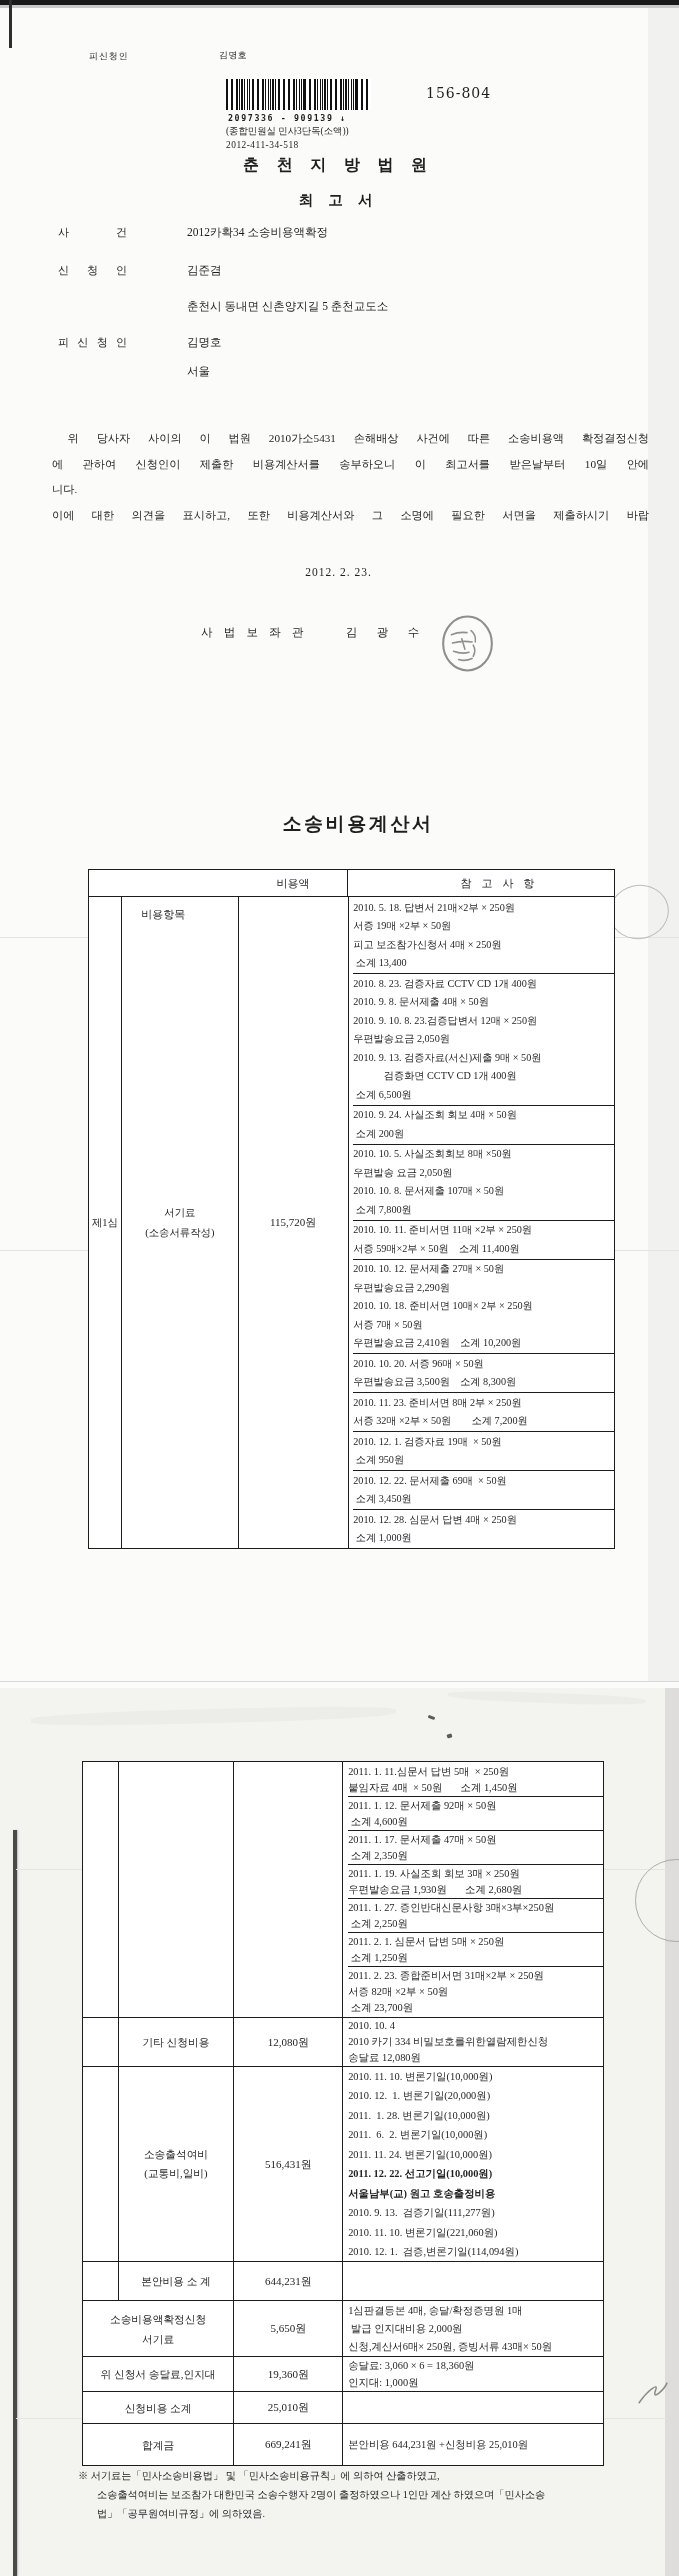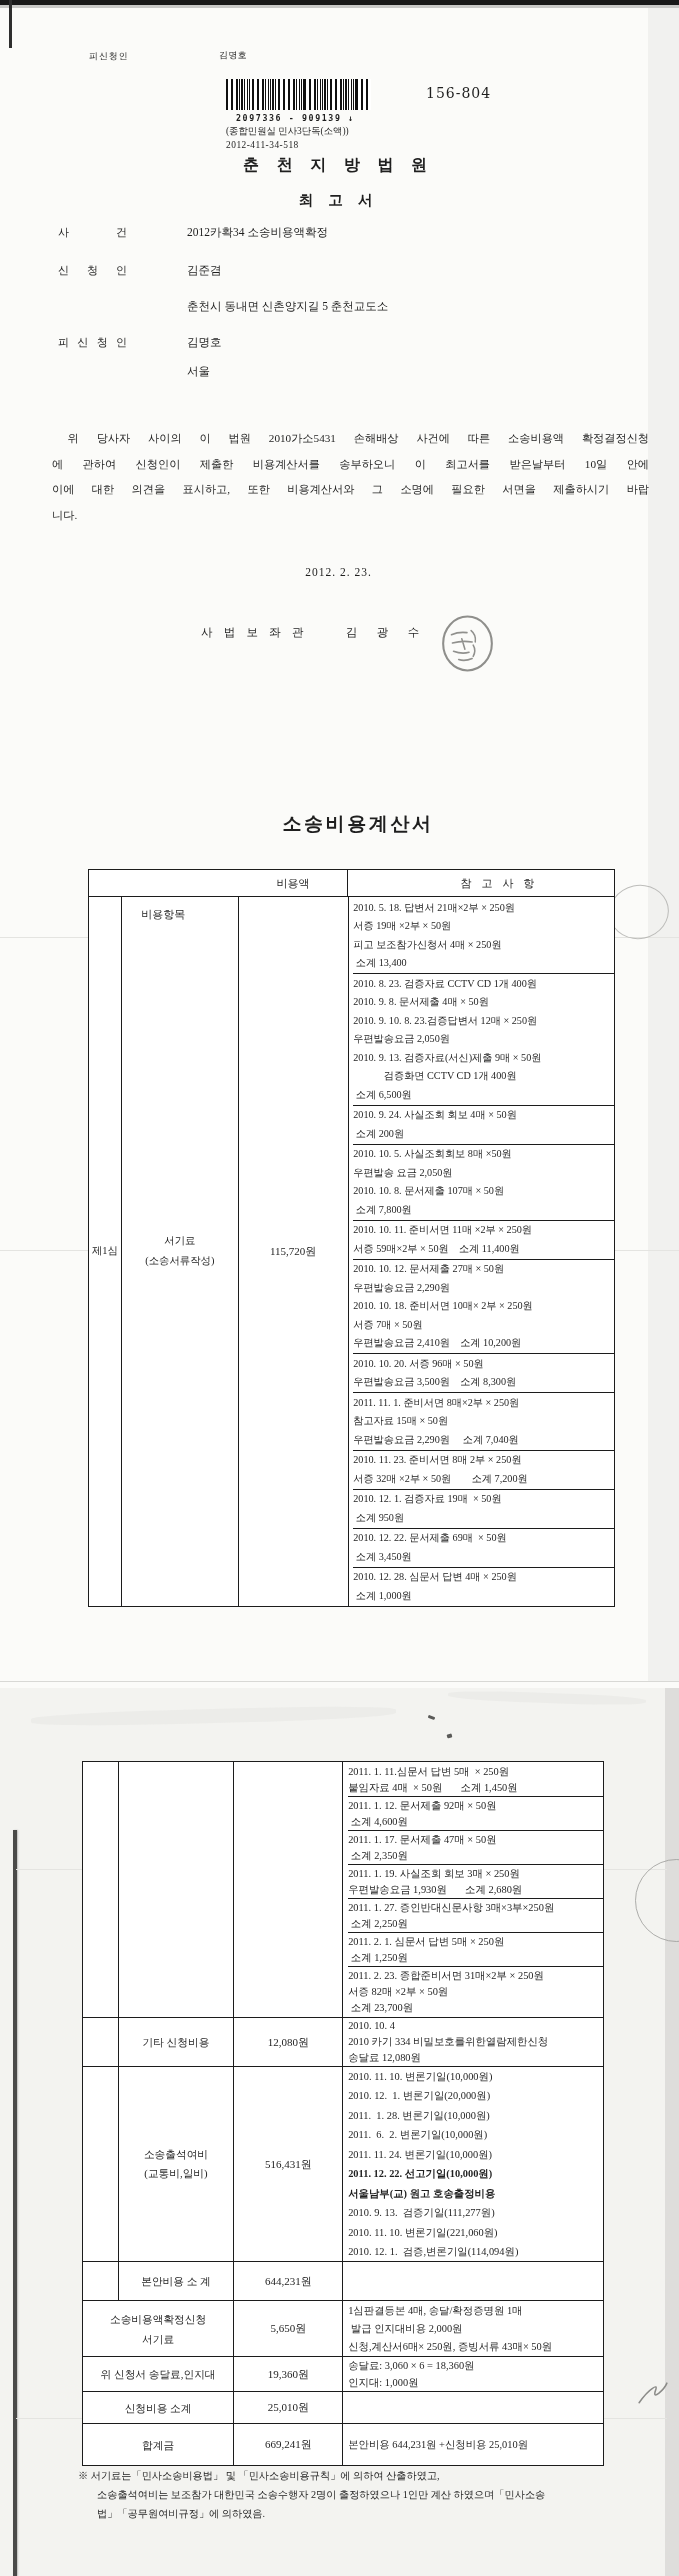--- a/index.html
+++ b/index.html
@@ -16,21 +16,21 @@
   .p2-left-strip{left:12.5px;top:1830px;width:4.2px;height:746px;background:#4a4a48;box-shadow:1px 0 1.6px #bdbdbb;}
   .p2-right-band{left:665px;top:1688px;width:14.6px;height:888px;background:#dedddb;}
   .streak{background:#e8e8e5;opacity:.65;border-radius:40%;}
   .smudge{background:#5a5a58;border-radius:1px;}
   .p1-bottom-edge{left:0;top:1681px;width:679px;height:1px;background:#d8d8d5;}
   
   .addr-label{left:58px;top:50px;font-size:8.9px;letter-spacing:1px;margin-left:31px;}
   .addr-name{left:219px;top:49px;font-size:8.9px;letter-spacing:0.5px;}
   .barcode{left:226px;top:79px;width:145px;height:31px;
     background:repeating-linear-gradient(90deg,#101010 0 1.6px,#fff 1.6px 2.6px,#101010 2.6px 3.1px,#fff 3.1px 4.7px,#101010 4.7px 6.8px,#fff 6.8px 7.8px,#101010 7.8px 8.3px,#fff 8.3px 10.4px);}
-  .barcode-number{left:236px;top:113px;font-family:"DejaVu Sans Mono",monospace;font-size:8.3px;font-weight:bold;letter-spacing:1.6px;}
+  .barcode-number{left:228px;top:113px;font-family:"DejaVu Sans Mono",monospace;font-size:8.3px;font-weight:bold;letter-spacing:1.6px;}
   .dept-line{left:226px;top:125px;font-size:9.4px;}
   .ref-number{left:226px;top:140px;font-size:9.4px;letter-spacing:0.5px;}
   .postal-code{left:426px;top:85px;font-size:14px;font-family:"DejaVu Serif",serif;letter-spacing:1px;}
   .centerblock{left:172px;width:333px;text-align:center;}
   .court-name{top:155px;font-size:16px;font-weight:bold;letter-spacing:6.8px;}
   .doc-title{top:191px;font-size:14.6px;font-weight:bold;letter-spacing:5.7px;}
   
   #case-info{left:58px;top:225px;width:573px;height:156px;}
   .case-row{position:absolute;left:0;display:flex;}
   .case-label{width:69px;font-size:11px;text-align:justify;text-align-last:justify;}
@@ -141,22 +141,22 @@
       </div>
       <div class="case-row" style="top: 139px;">
         <div class="case-label"></div>
         <div class="case-value">서울</div>
       </div>
     </div>
 
   <div class="abs" id="paragraph">
       <div class="para-line first">위 당사자 사이의 이 법원 2010가소5431 손해배상 사건에 따른 소송비용액 확정결정신청</div>
       <div class="para-line">에 관하여 신청인이 제출한 비용계산서를 송부하오니 이 최고서를 받은날부터 10일 안에</div>
+      <div class="para-line last">니다.</div>
       <div class="para-line">이에 대한 의견을 표시하고, 또한 비용계산서와 그 소명에 필요한 서면을 제출하시기 바랍</div>
-      <div class="para-line last">니다.</div>
     </div>
 
   <div class="abs centerblock date-line">2012. 2. 23.</div>
 
   <div class="abs" id="officer">
     <span class="officer-title">사 법 보 좌 관</span>
     <span class="officer-name">김  광  수</span>
   </div>
 
   <svg class="abs officer-stamp" viewBox="0 0 102 110">
@@ -214,25 +214,20 @@
           <div class="p1sec">
             <div class="p1-line">2010. 10. 12. 문서제출 27매 × 50원</div>
             <div class="p1-line">우편발송요금 2,290원</div>
             <div class="p1-line">2010. 10. 18. 준비서면 10매× 2부 × 250원</div>
             <div class="p1-line">서증 7매 × 50원</div>
             <div class="p1-line">우편발송요금 2,410원    소계 10,200원</div>
           </div>
           <div class="p1sec">
             <div class="p1-line">2010. 10. 20. 서증 96매 × 50원</div>
             <div class="p1-line">우편발송요금 3,500원    소계 8,300원</div>
-          </div>
-          <div class="p1sec">
-            <div class="p1-line">2011. 11. 1. 준비서면 8매×2부 × 250원</div>
-            <div class="p1-line">참고자료 15매 × 50원</div>
-            <div class="p1-line">우편발송요금 2,290원     소계 7,040원</div>
           </div>
           <div class="p1sec">
             <div class="p1-line">2010. 11. 23. 준비서면 8매 2부 × 250원</div>
             <div class="p1-line">서증 32매 ×2부 × 50원        소계 7,200원</div>
           </div>
           <div class="p1sec">
             <div class="p1-line">2010. 12. 1. 검증자료 19매  × 50원</div>
             <div class="p1-line"> 소계 950원</div>
           </div>
           <div class="p1sec">

